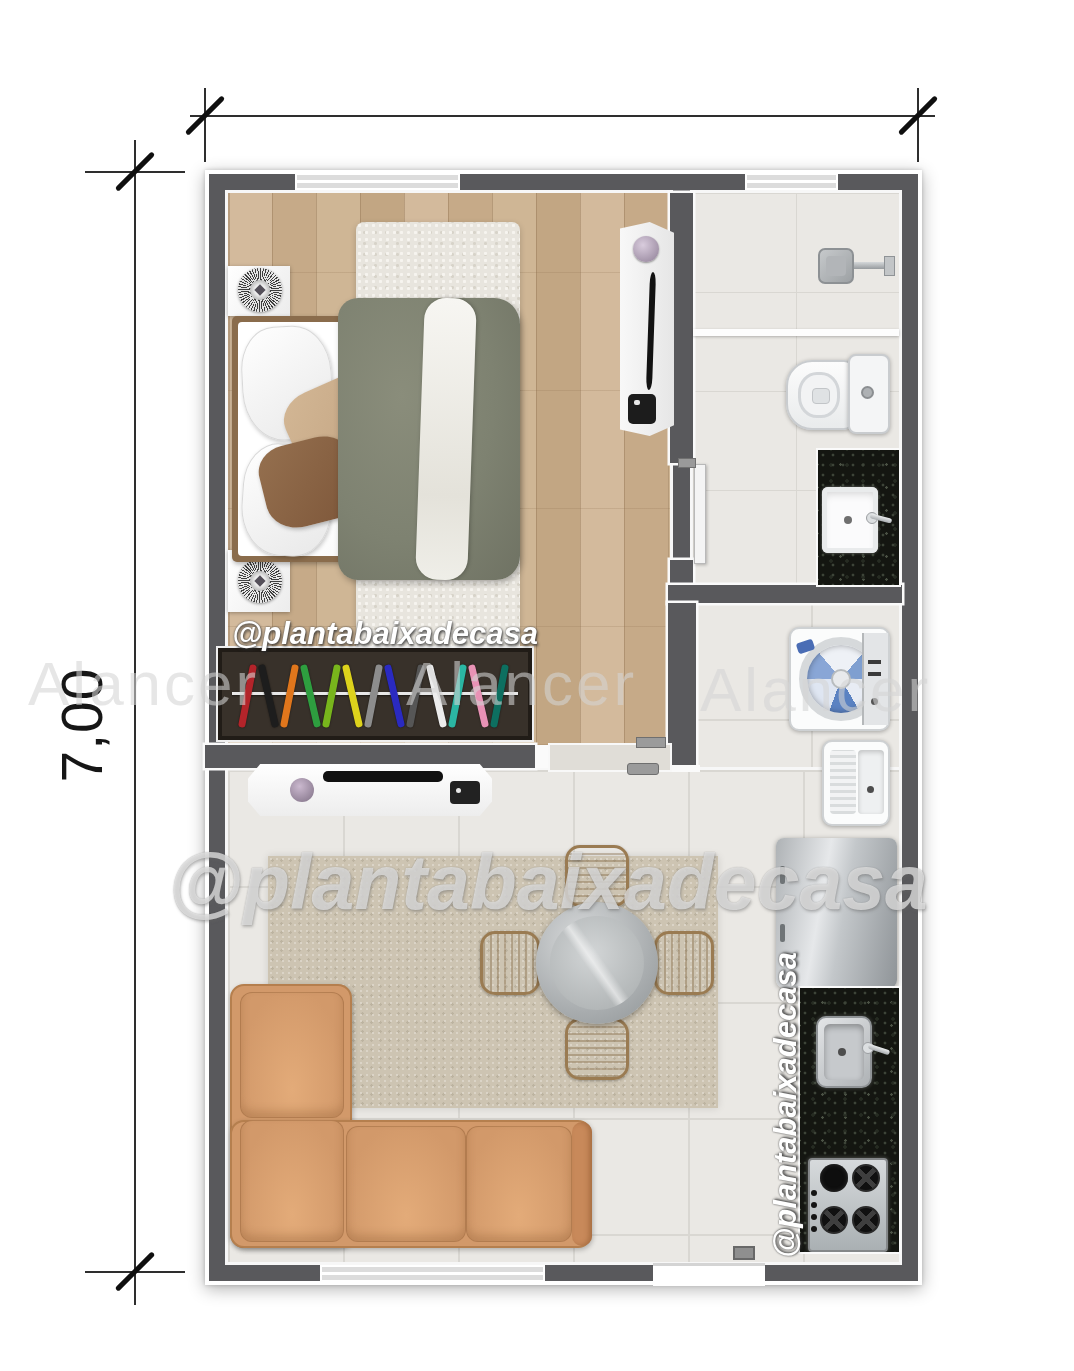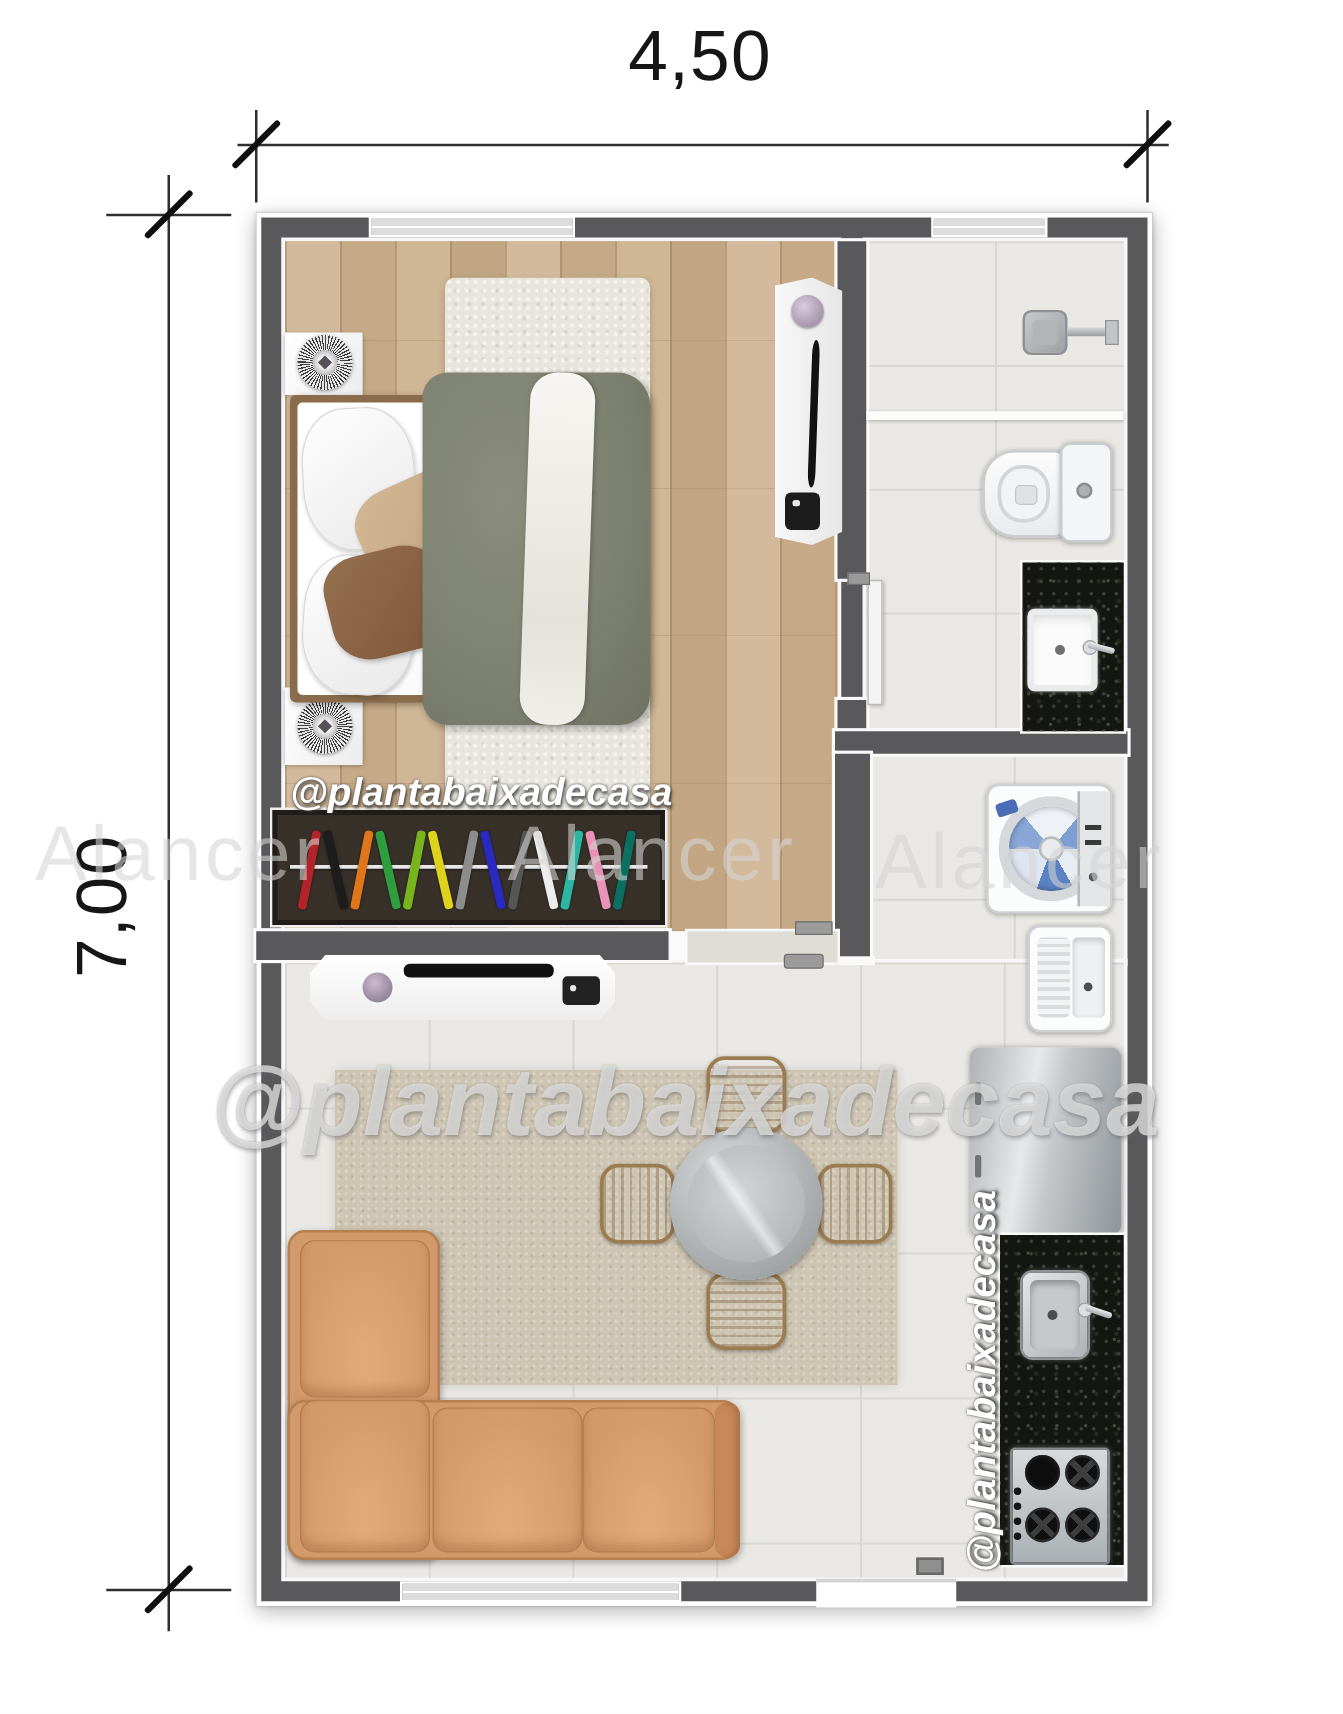--- a/index.html
+++ b/index.html
@@ -97,21 +97,20 @@
 </head>
 <body>
 
 <div class="canvas">
 
   <div class="abs dim-line" style="left:190px;top:115px;width:745px;height:2px;"></div>
   <div class="abs dim-line" style="left:204px;top:88px;width:2px;height:74px;"></div>
   <div class="abs dim-line" style="left:917px;top:88px;width:2px;height:74px;"></div>
   <div class="abs dim-slash" style="left:179px;top:113px;"></div>
   <div class="abs dim-slash" style="left:892px;top:113px;"></div>
-  <div class="abs dim-label" style="left:400px;top:12px;width:320px;">4,50</div>
 
   <div class="abs dim-line" style="left:134px;top:140px;width:2px;height:1165px;"></div>
   <div class="abs dim-line" style="left:85px;top:171px;width:100px;height:2px;"></div>
   <div class="abs dim-line" style="left:85px;top:1271px;width:100px;height:2px;"></div>
   <div class="abs dim-slash" style="left:109px;top:169px;"></div>
   <div class="abs dim-slash" style="left:109px;top:1269px;"></div>
   <div class="abs dim-label dim-label-v" style="left:2px;top:692px;width:160px;">7,00</div>
 
   <div class="abs plan-base" style="left:205px;top:170px;width:717px;height:1115px;"></div>
 

